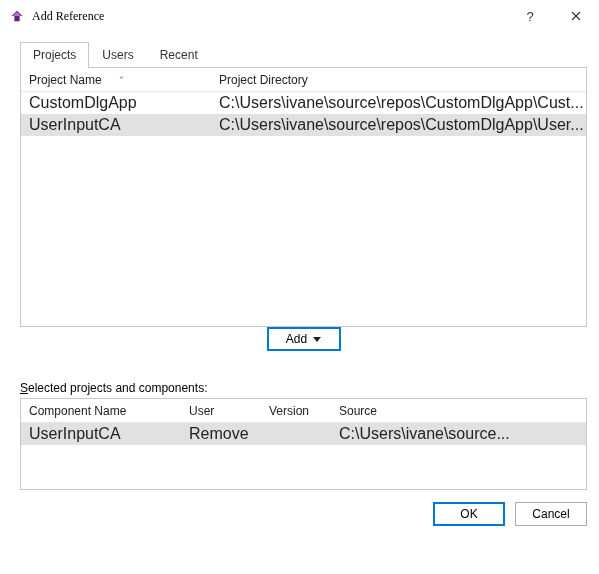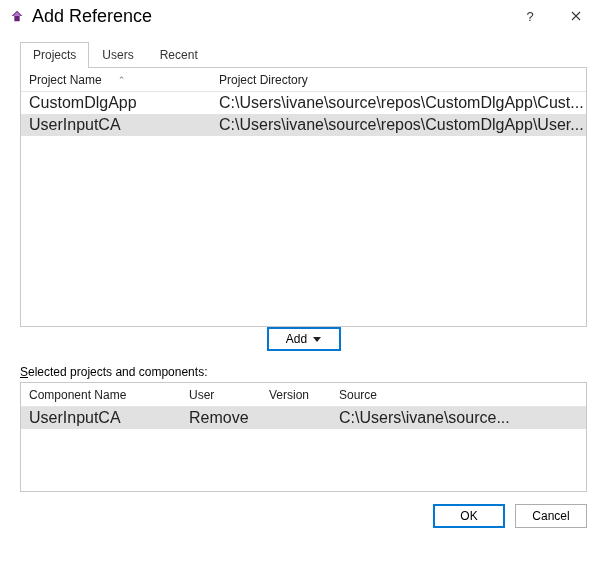--- a/index.html
+++ b/index.html
@@ -17,21 +17,21 @@
     display: flex;
     align-items: center;
     height: 32px;
     padding-left: 8px;
   }
   .titlebar-icon {
     width: 18px; height: 18px;
     display: flex; align-items: center; justify-content: center;
     margin-right: 6px;
   }
-  .title-text { flex: 1; font-size: 18px; }
+  .title-text { flex: 1; font-size: 12px; font-family: Liberation Serif, serif; }
   .titlebar-buttons { display: flex; }
   .titlebar-btn {
     width: 46px; height: 32px;
     display: flex; align-items: center; justify-content: center;
     font-size: 13px; color: #333;
   }
   .content { padding: 10px 12px 8px 20px; }
   .tabs {
     display: flex;
     align-items: flex-end;
@@ -116,29 +116,29 @@
   .btn.focus { box-shadow: 0 0 0 1px #0078d4 inset; border-color:#0078d4; }
   .tri {
     width: 0; height: 0;
     border-left: 4px solid transparent;
     border-right: 4px solid transparent;
   }
   .tri.down { border-top: 5px solid #222; }
   .tri.up   { border-bottom: 5px solid #222; }
 
   .section-label {
-    margin-top: 14px;
+    margin-top: 30px;
     margin-bottom: 3px;
     font-size: 12px;
     display: inline-block;
   }
   .underline-first::first-letter { text-decoration: underline; }
   .panel2 {
     border: 1px solid #c8c8c8;
-    height: 110px;
+    height: 92px;
     display: flex;
     flex-direction: column;
     overflow: hidden;
   }
   .col-cname { width: 160px; }
   .col-ctype { width: 80px; }
   .col-cver  { width: 70px; }
   .col-csrc  { flex: 1; min-width: 0; }
 
   .bottom-row {

